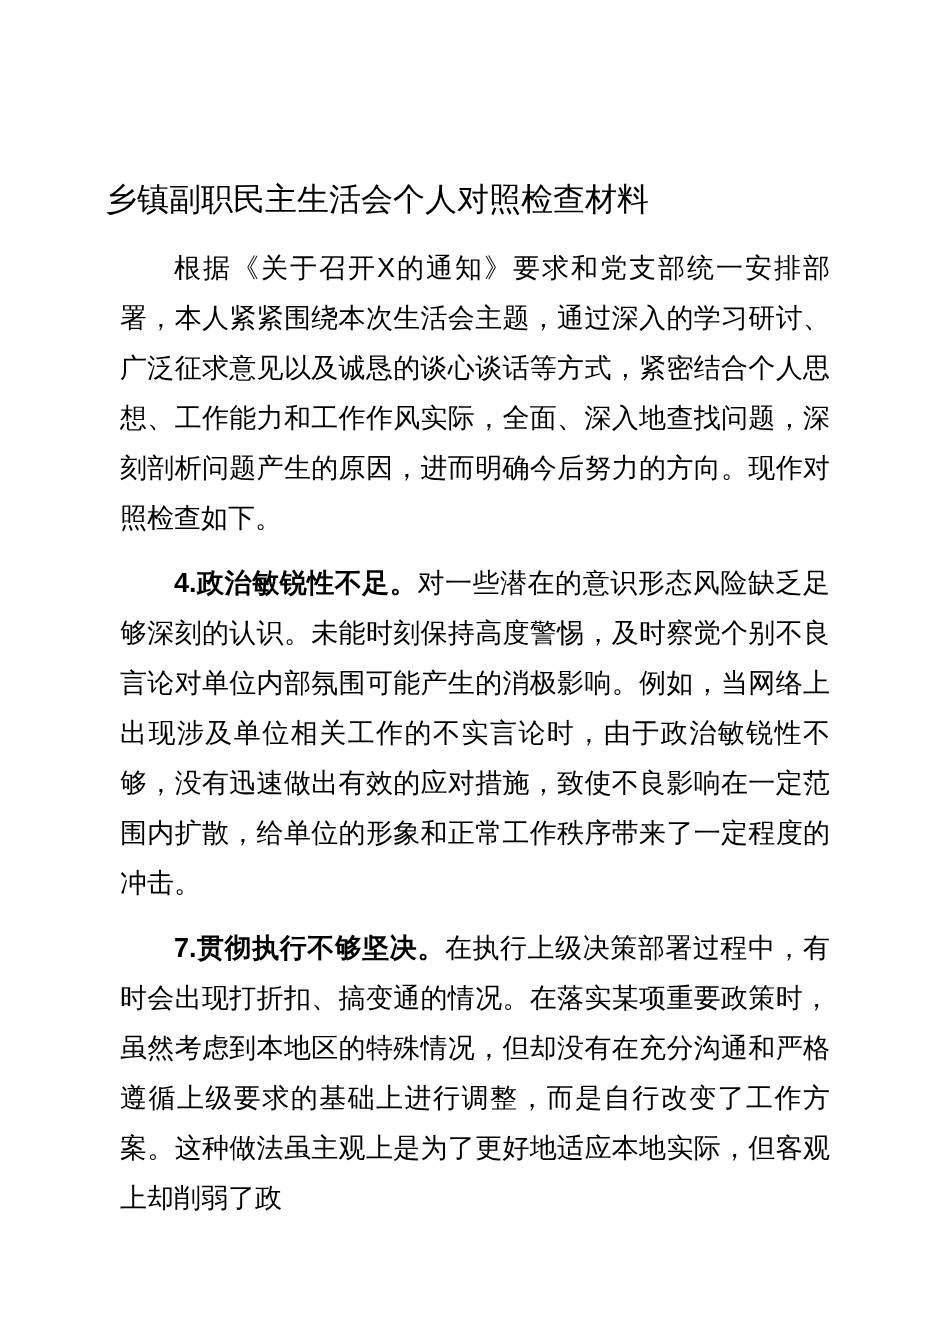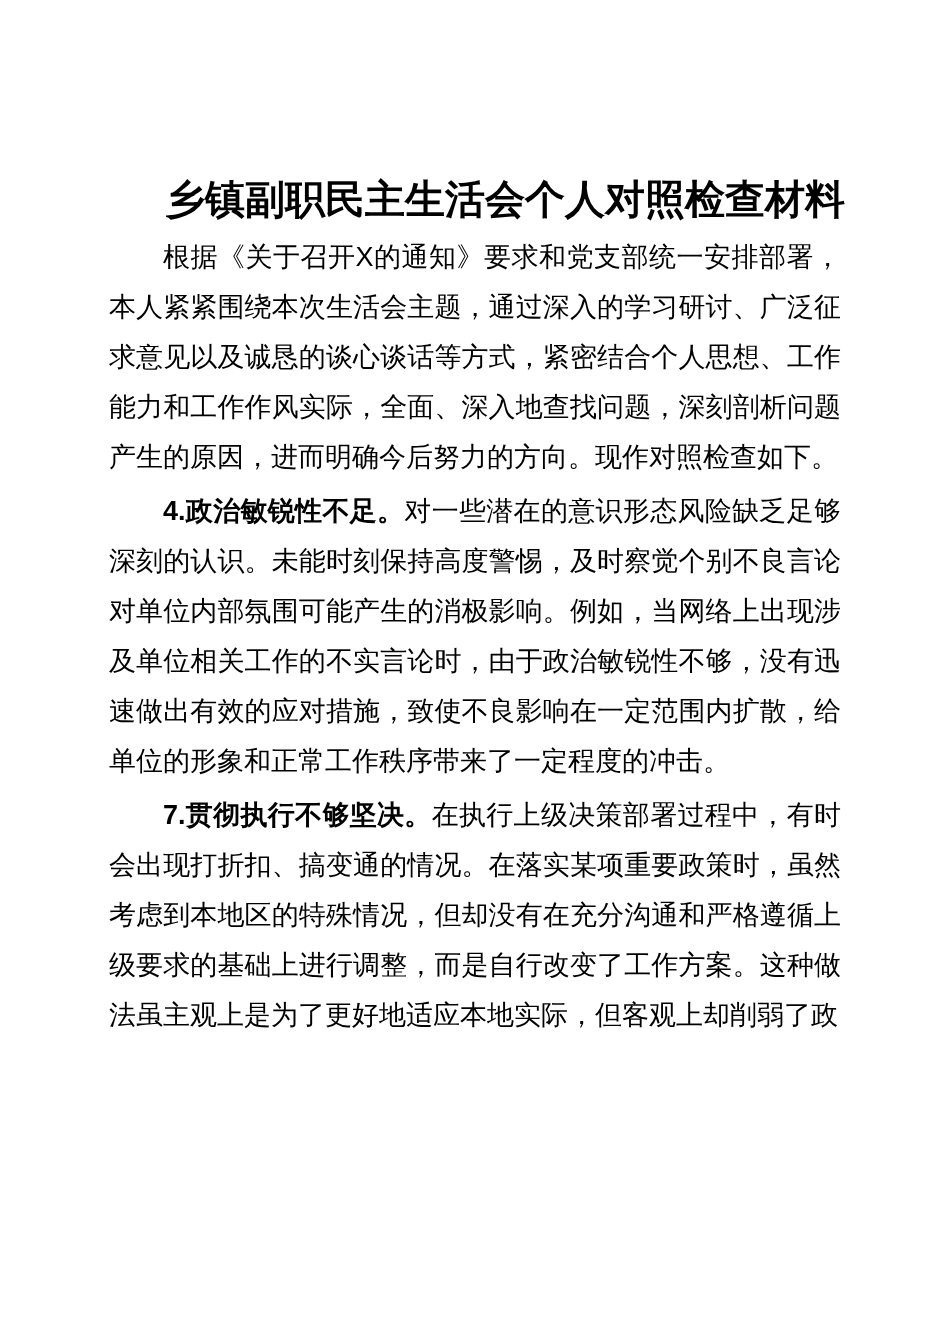--- a/index.html
+++ b/index.html
@@ -14,28 +14,28 @@
     height: 1344px;
     margin: 0 auto;
     background: #ffffff;
     color: #000000;
     font-family: "Liberation Sans", sans-serif;
     padding: 170px 105px 0 105px;
     overflow: hidden;
   }
   .doc-title {
     margin: 0;
-    font-size: 40px;
+    font-size: 32px;
     line-height: 58px;
-    font-weight: 700;
-    text-align: right;
+    font-weight: 400;
+    text-align: left;
     white-space: nowrap;
   }
   .para {
-    margin: 4px;
+    margin: 15px;
     font-size: 27px;
     line-height: 50px;
     text-align: justify;
     text-justify: inter-ideograph;
     text-indent: 2em;
     word-break: break-all;
     overflow-wrap: break-word;
   }
   .para .lead {
     font-weight: 700;

